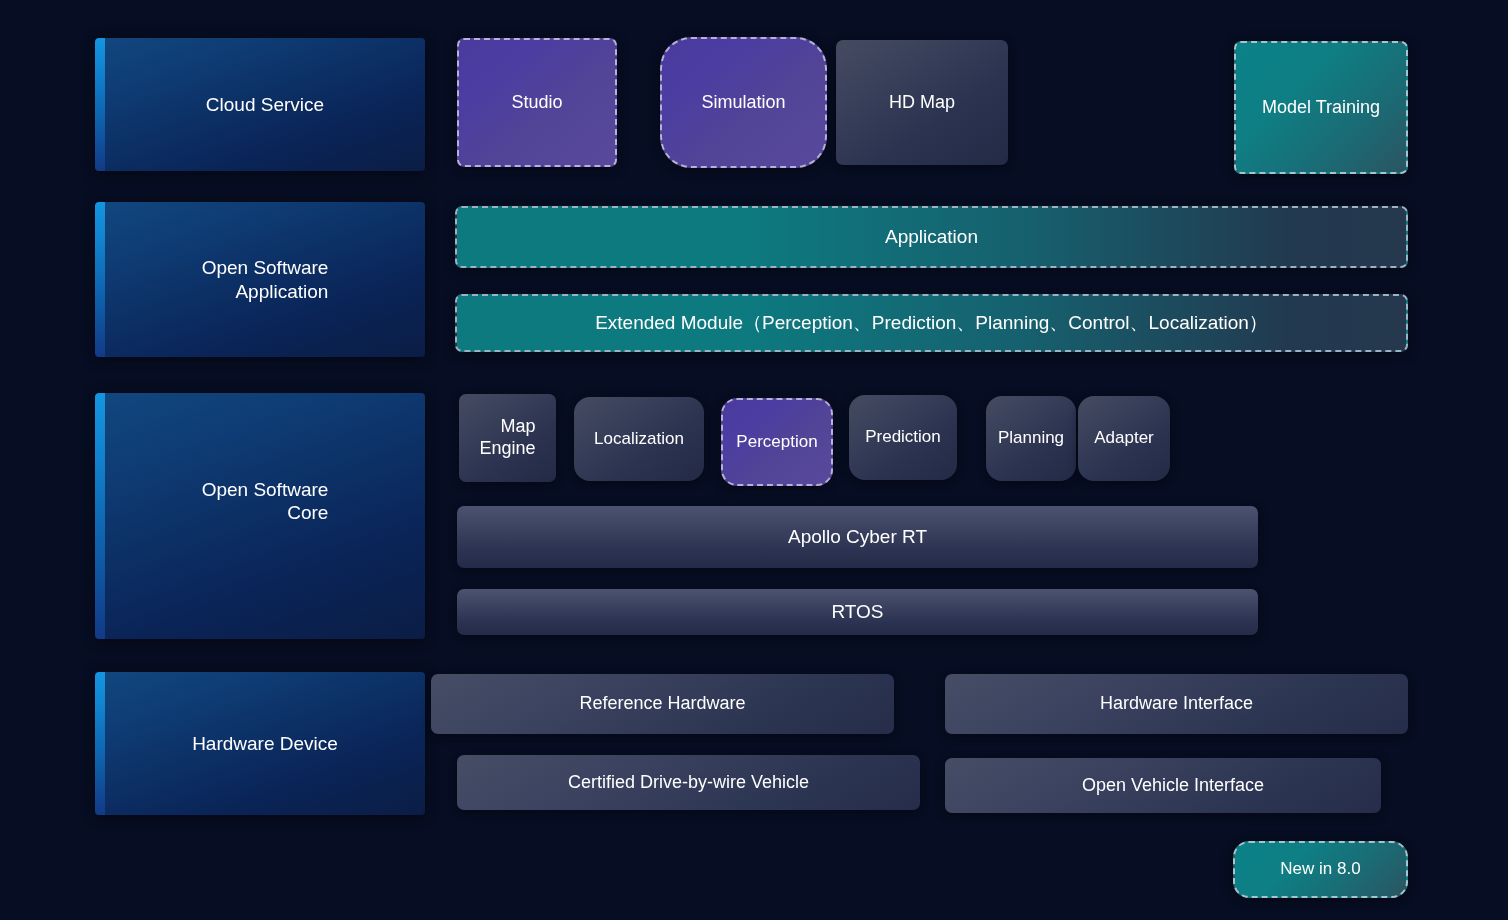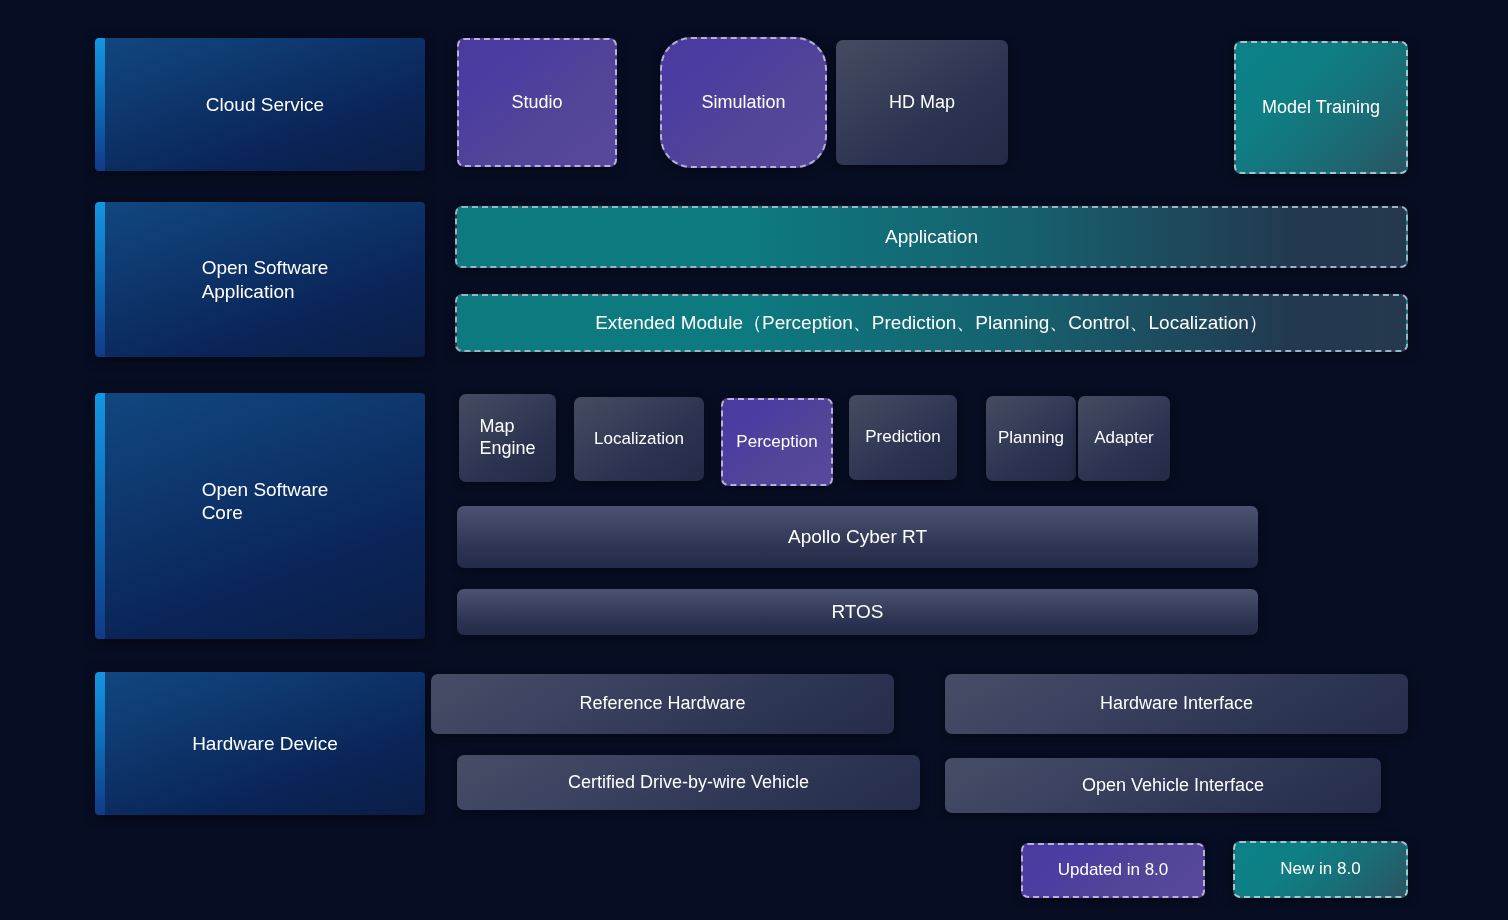--- a/index.html
+++ b/index.html
@@ -11,21 +11,21 @@
     overflow:hidden;
     position:relative;
   }
   .stage{position:absolute;inset:0;}
 
   
   .box{
     position:absolute;
     box-sizing:border-box;
     display:flex;align-items:center;justify-content:center;
-    text-align:left;
+    text-align:right;
     border-radius:7px;
     line-height:1.22;
     white-space:pre-line;
   }
 
   
   .cat{
     background:linear-gradient(160deg,#12477f 0%,#0e3a72 28%,#0a2457 70%,#0b1d45 100%);
     border-radius:4px;
     font-size:19px;
@@ -67,21 +67,21 @@
     background:linear-gradient(135deg,#0b8189 0%,#0e7f84 35%,#1b6a74 70%,#2a5561 100%);
     border:2px dashed #a9c5cb;
     box-shadow:0 2px 12px rgba(0,0,0,.40);
   }
   
   .tealbar{
     background:linear-gradient(90deg,#0d7a80 0%,#0d7a80 30%,#16606e 60%,#22394f 88%,#25384e 100%);
     border:2px dashed #9fb2c4;
     box-shadow:0 2px 12px rgba(0,0,0,.35);
   }
-  .fs17{font-size:17px;}
+  .fs17{font-size:17px;border-radius:16px;}
   .fs18{font-size:18px;}
   .fs19{font-size:19px;}
   .hmitxt{color:#c4b6f2;}
 </style>
 </head>
 <body style="background: rgb(7, 13, 34);">
 
 <div class="stage">
 
   <div class="box cat fs19" style="left:95px;top:38px;width:330px;height:133px;">
@@ -175,21 +175,18 @@
   </div>
 
   <div class="box slatehw fs18" style="left:457px;top:755px;width:463px;height:55px;">
     <span>Certified Drive-by-wire Vehicle</span>
   </div>
 
   <div class="box slatehw fs18" style="left:945px;top:758px;width:436px;height:55px;padding-left:20px;">
     <span>Open Vehicle Interface</span>
   </div>
 
-  <div class="box updated fs17" style="left:1021px;top:843px;width:184px;height:55px;">
-    <span>Updated in 8.0</span>
-  </div>
 
   <div class="box newin fs17" style="left:1233px;top:841px;width:175px;height:57px;">
     <span>New in 8.0</span>
   </div>
 
 </div>
 
 </body></html>

